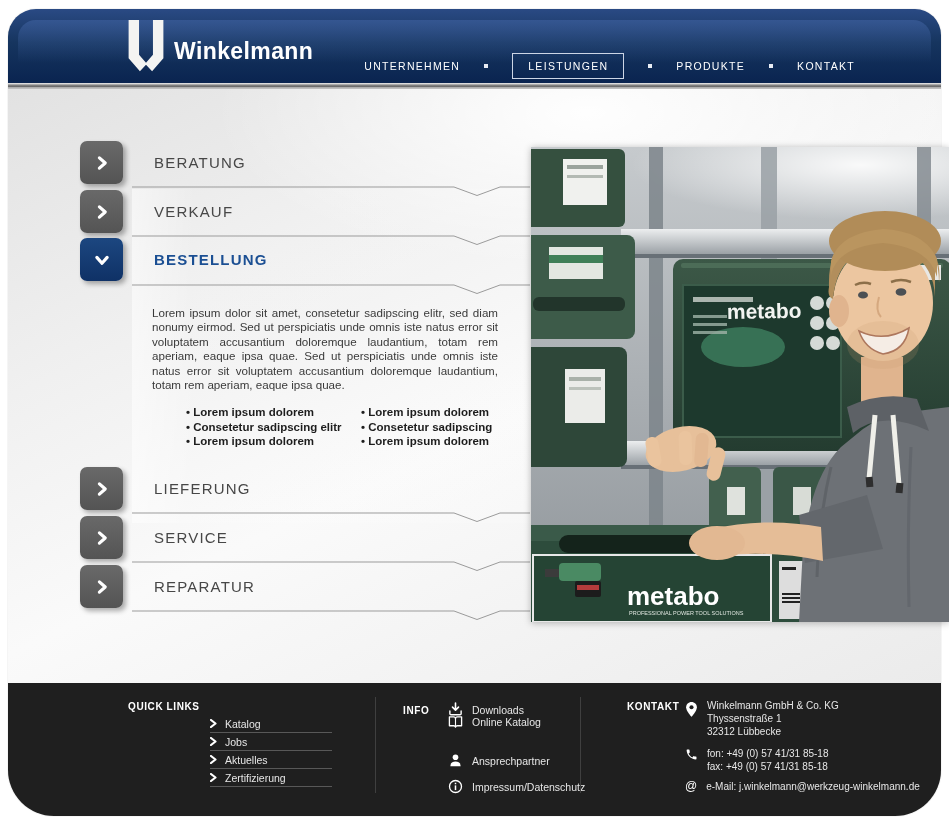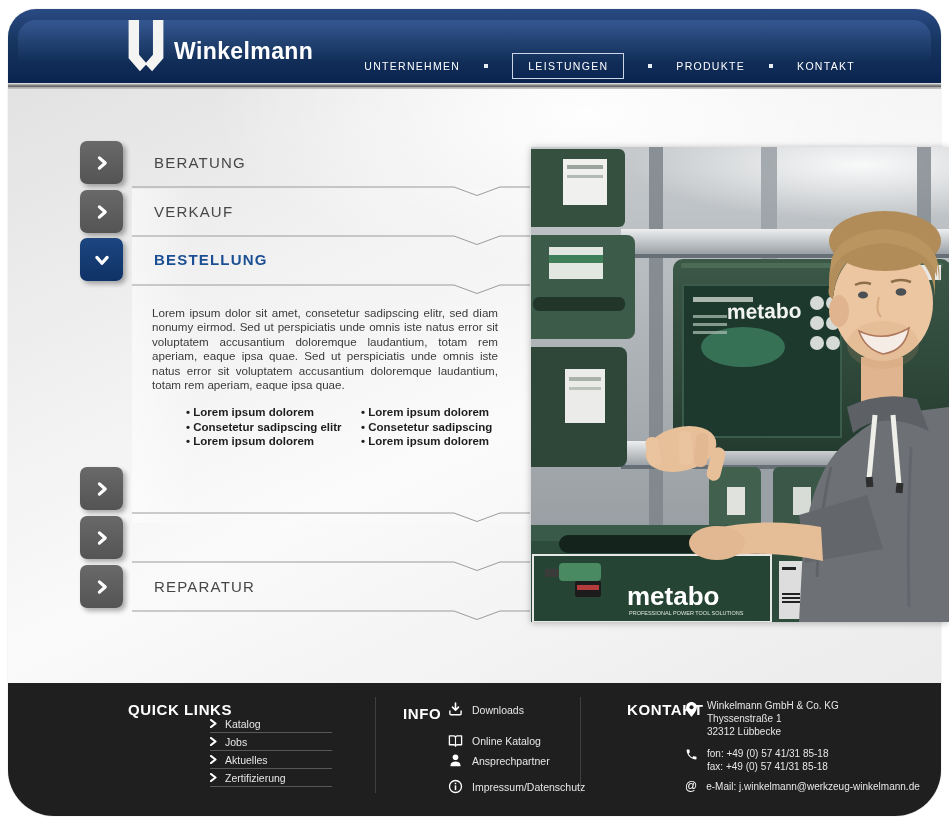--- a/index.html
+++ b/index.html
@@ -58,21 +58,21 @@
   .bullets.col1{left:178px;top:396px;}
   .bullets.col2{left:353px;top:396px;}
 
   
   .photo{position:absolute;left:531px;top:147px;width:418px;height:475px;z-index:5;
      box-shadow:0 1px 7px rgba(0,0,0,.28);background:#d946ef;}
   .photo svg{display:block;}
 
   
   .footer{position:absolute;left:0;right:0;bottom:0;height:133px;background:#1f1f1f;color:#e9e9e9;}
-  .f-title{position:absolute;font-size:15px;font-weight:bold;letter-spacing:.6px;color:#ffffff;}
+  .f-title{position:absolute;font-size:10px;font-weight:bold;letter-spacing:.6px;color:#ffffff;}
   .f-vline{position:absolute;top:14px;width:1px;height:96px;background:#3f3f3f;}
 
   .ql-item{position:absolute;left:202px;width:122px;height:17px;display:flex;align-items:center;gap:8px;
      border-bottom:1px solid #585858;font-size:10.5px;color:#e6e6e6;cursor:pointer;}
   .info-item{position:absolute;left:440px;display:flex;align-items:center;gap:9px;
      font-size:10.5px;color:#e6e6e6;cursor:pointer;white-space:nowrap;}
   .k-row{position:absolute;left:677px;display:flex;gap:9px;font-size:10px;line-height:13px;color:#e6e6e6;}
   .k-row .txt{white-space:nowrap;}
   .at-glyph{font-size:12px;line-height:12px;color:#ffffff;}
 </style>
@@ -146,29 +146,31 @@
       <li>Lorem ipsum dolorem</li>
       <li>Consetetur sadipscing</li>
       <li>Lorem ipsum dolorem</li>
     </ul>
 
     <div class="acc-btn" style="top:458px">
       <svg width="18" height="18" viewBox="0 0 28 28">
           <path d="M10 6 L19 14 L10 22" fill="none" stroke="#ffffff" stroke-width="5" stroke-linecap="round" stroke-linejoin="round"></path>
         </svg>
     </div>
+    <div class="acc-label" style="top:458px">LIEFERUNG</div>
     <svg class="divider" style="top:503px" viewBox="0 0 398 12">
         <path d="M0,1 H322 L345,9.5 L368,1 H398" fill="none" stroke="#9b9b9b" stroke-width="1"></path>
       </svg>
 
     <div class="acc-btn" style="top:507px">
       <svg width="18" height="18" viewBox="0 0 28 28">
           <path d="M10 6 L19 14 L10 22" fill="none" stroke="#ffffff" stroke-width="5" stroke-linecap="round" stroke-linejoin="round"></path>
         </svg>
     </div>
+    <div class="acc-label" style="top:507px">SERVICE</div>
     <svg class="divider" style="top:552px" viewBox="0 0 398 12">
         <path d="M0,1 H322 L345,9.5 L368,1 H398" fill="none" stroke="#9b9b9b" stroke-width="1"></path>
       </svg>
 
     <div class="acc-btn" style="top:556px">
       <svg width="18" height="18" viewBox="0 0 28 28">
           <path d="M10 6 L19 14 L10 22" fill="none" stroke="#ffffff" stroke-width="5" stroke-linecap="round" stroke-linejoin="round"></path>
         </svg>
     </div>
     <div class="acc-label" style="top:556px">REPARATUR</div>
@@ -208,21 +210,21 @@
 
       <div class="f-title" style="left:395px;top:22px">INFO</div>
 
       <div class="info-item" style="top:19px">
         <svg width="15" height="15" viewBox="0 0 16 16">
             <path d="M8 1 V8 M4.8 5.5 L8 8.8 L11.2 5.5" fill="none" stroke="#ffffff" stroke-width="1.7" stroke-linecap="round" stroke-linejoin="round"></path>
             <path d="M2 9.5 L2 12.5 Q2 13.6 3.2 13.6 L12.8 13.6 Q14 13.6 14 12.5 L14 9.5" fill="none" stroke="#ffffff" stroke-width="1.5" stroke-linecap="round"></path>
           </svg>
         <span>Downloads</span>
       </div>
-      <div class="info-item" style="top:50px">
+      <div class="info-item" style="top:31px">
         <svg width="15" height="15" viewBox="0 0 16 16">
             <path d="M1.5 3 H6 Q8 3 8 5 Q8 3 10 3 H14.5 V12.5 H10 Q8 12.5 8 14 Q8 12.5 6 12.5 H1.5 Z" fill="none" stroke="#ffffff" stroke-width="1.4" stroke-linejoin="round"></path>
             <path d="M8 5 V13" stroke="#ffffff" stroke-width="1.2"></path>
           </svg>
         <span>Online Katalog</span>
       </div>
       <div class="info-item" style="top:70px">
         <svg width="15" height="15" viewBox="0 0 16 16">
             <circle cx="8" cy="4.5" r="3" fill="#ffffff"></circle>
             <path d="M2.5 14 Q2.5 9 8 9 Q13.5 9 13.5 14 Z" fill="#ffffff"></path>

